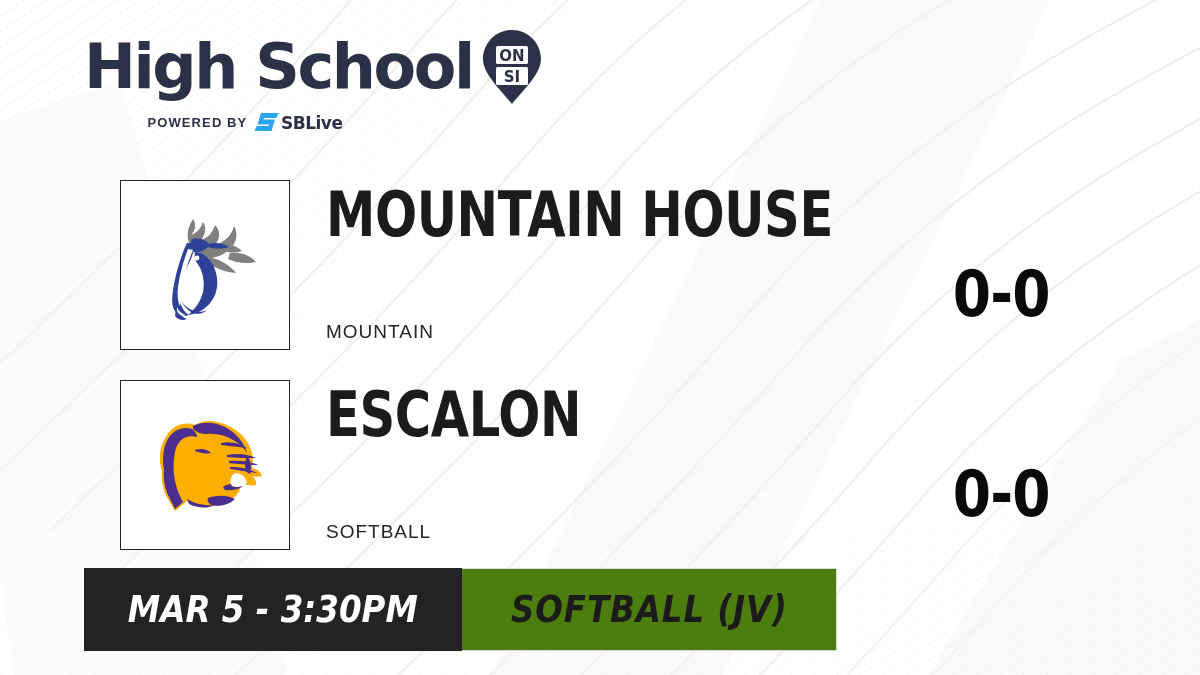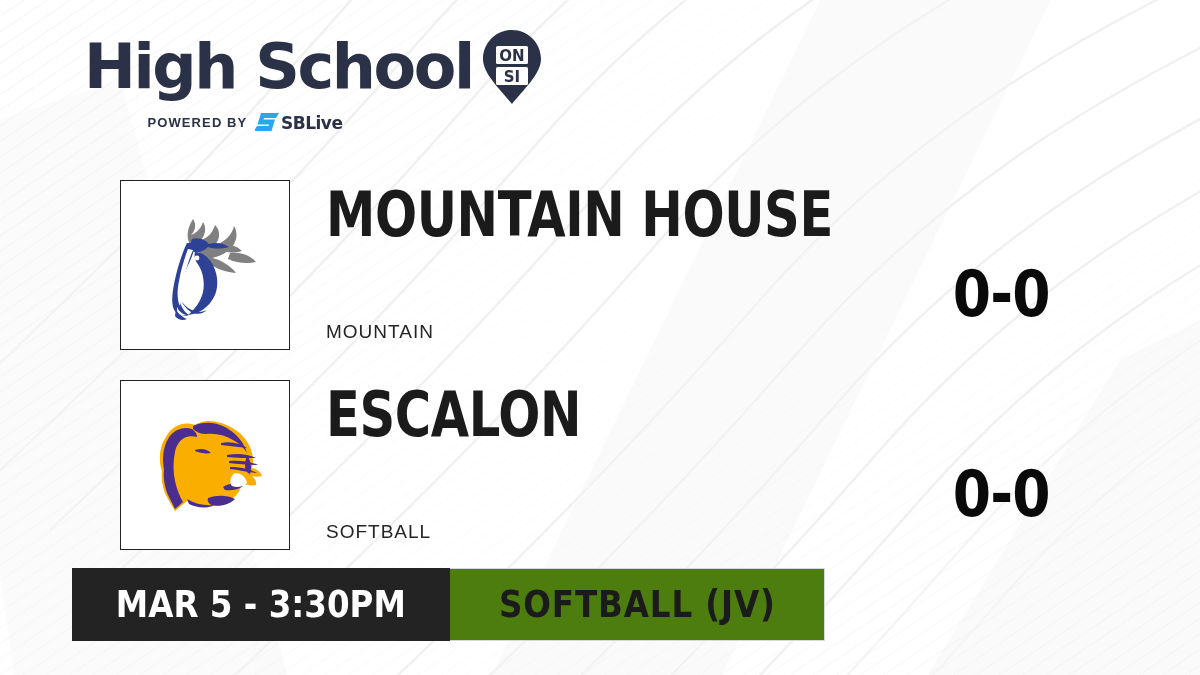--- a/index.html
+++ b/index.html
@@ -134,25 +134,26 @@
     transform: scaleX(0.86);
     transform-origin: right center;
     white-space: nowrap;
   }
   .score-1 { top: 262px; }
   .score-2 { top: 462px; }
 
   
   .info-bar {
     position: absolute;
-    left: 72px;
+    left: 84px;
     top: 568px;
-    height: 73px;
+    height: 83px;
     display: flex;
     z-index: 5;
+    font-style: italic;
   }
   .info-when,
   .info-sport {
     display: flex;
     align-items: center;
     justify-content: center;
     font-family: "DejaVu Sans", sans-serif;
     font-weight: 700;
     font-size: 37px;
     letter-spacing: 0px;

